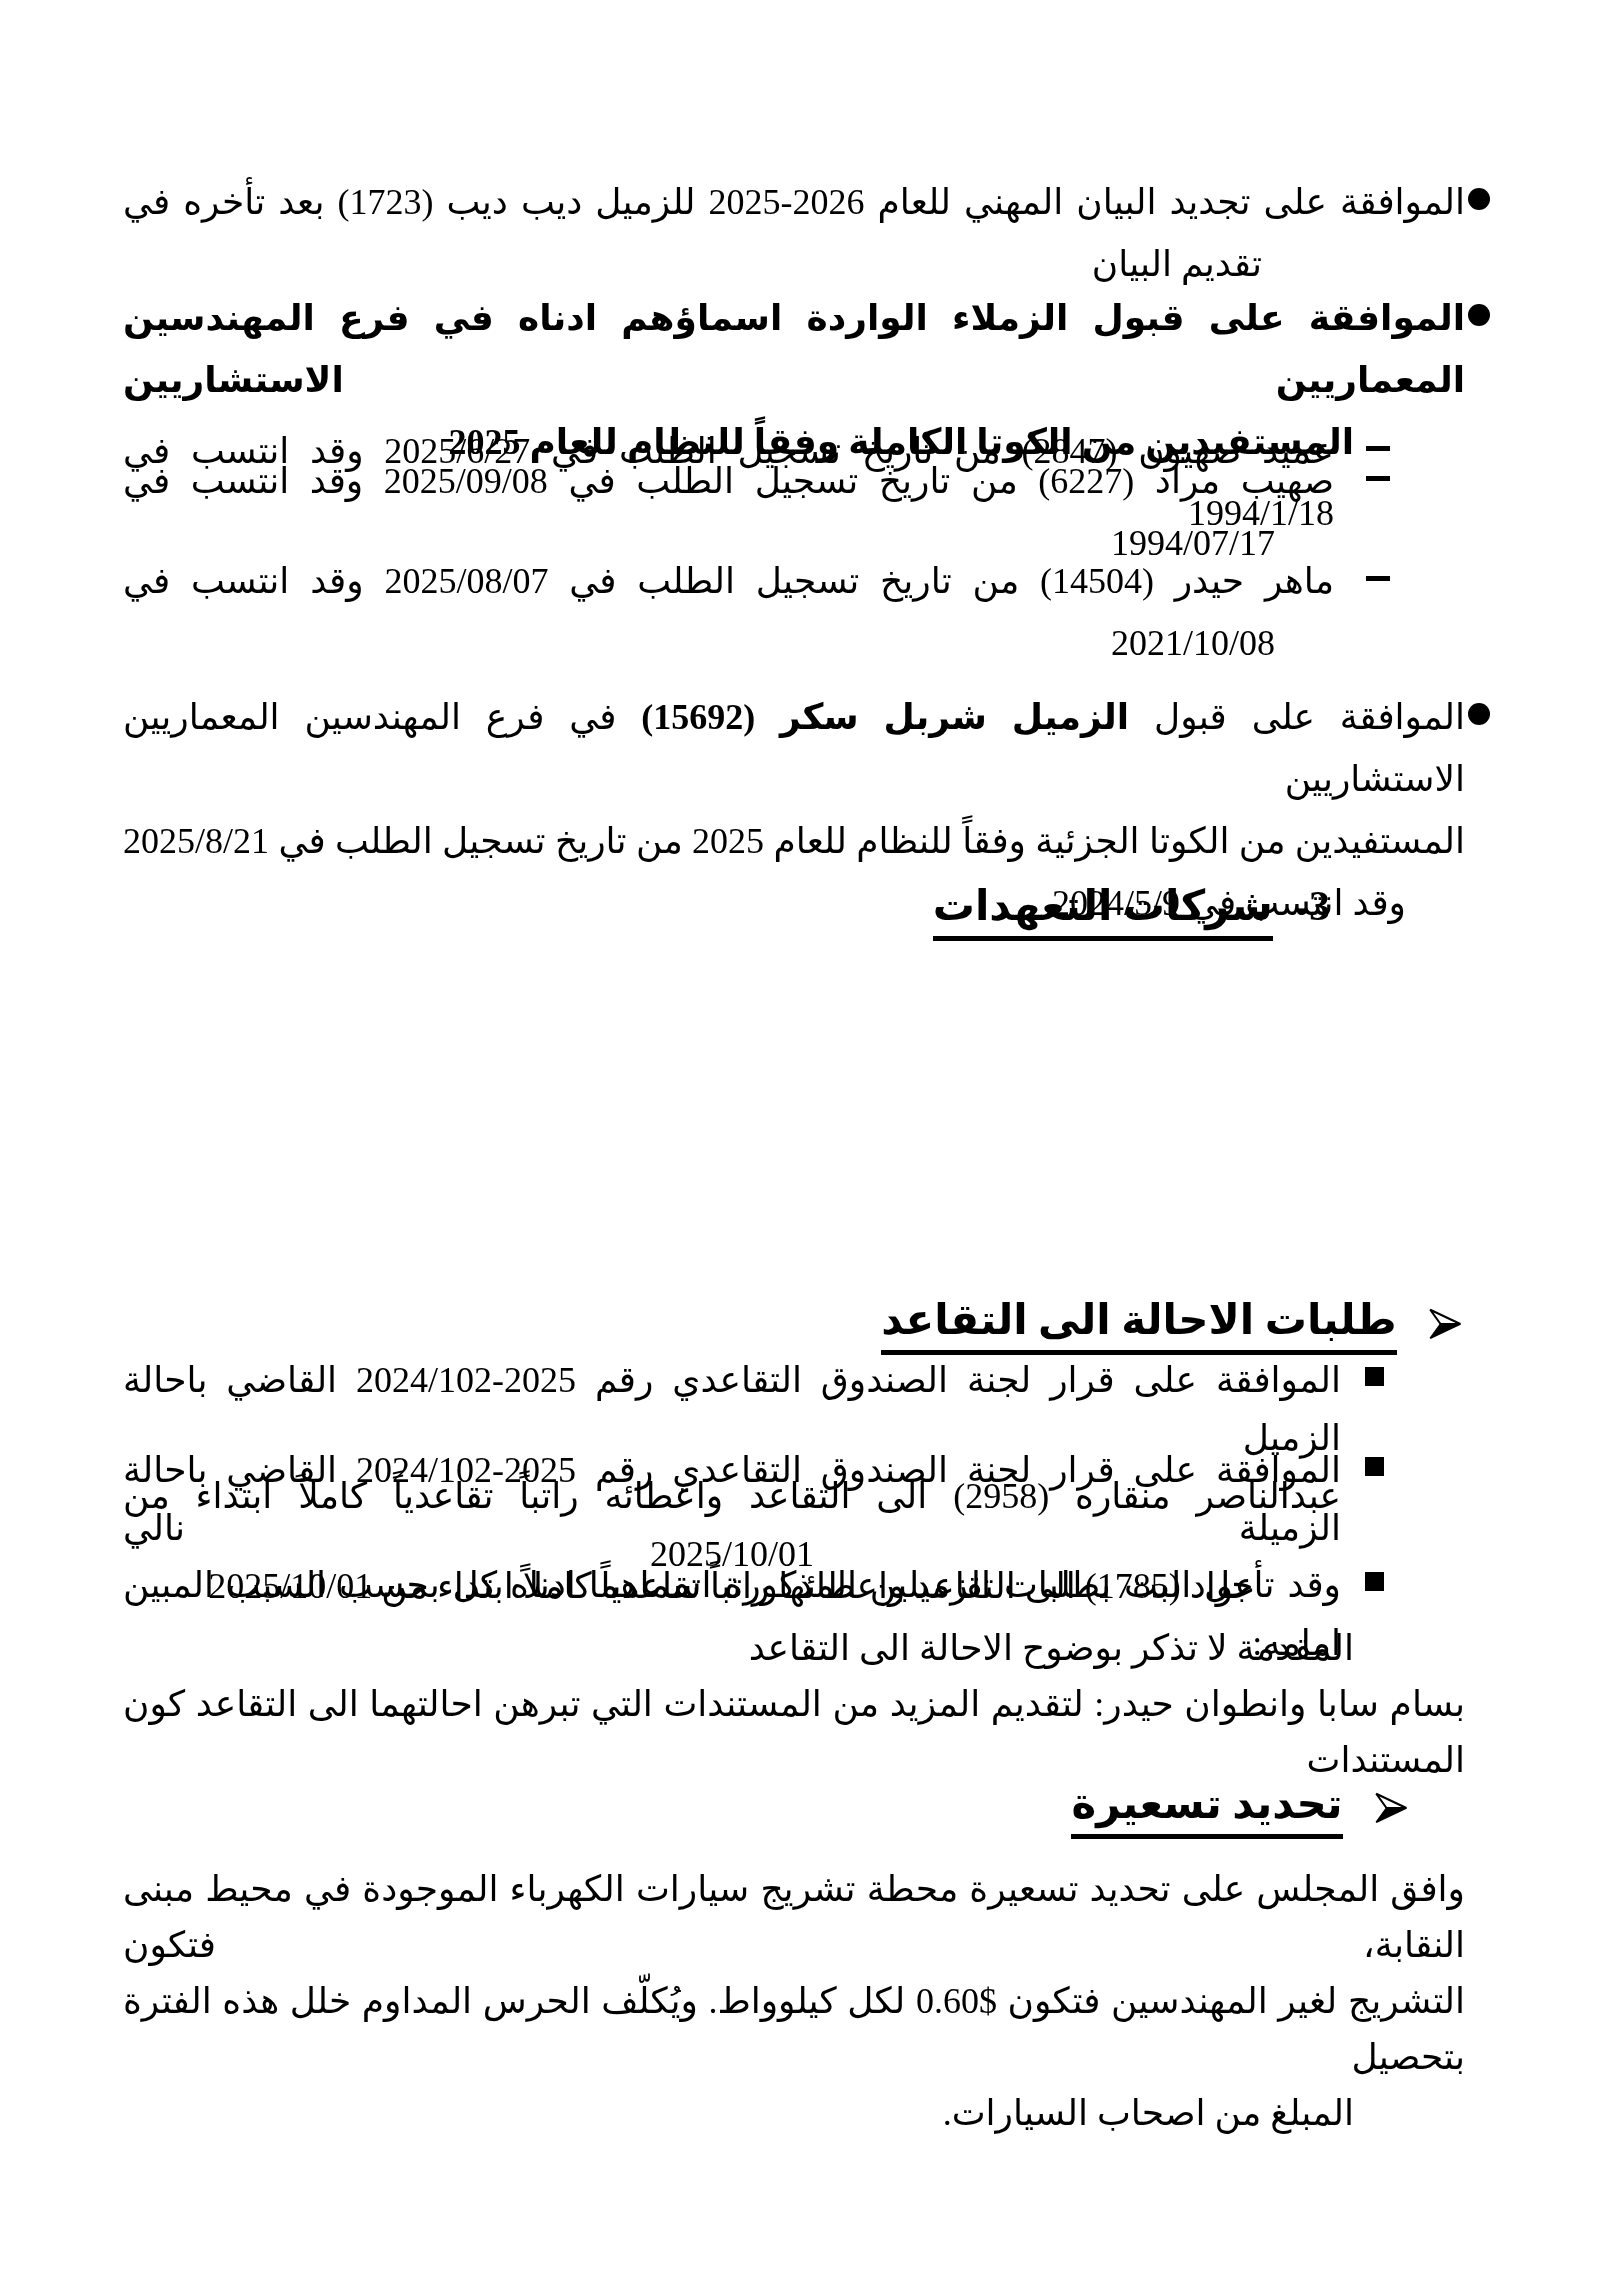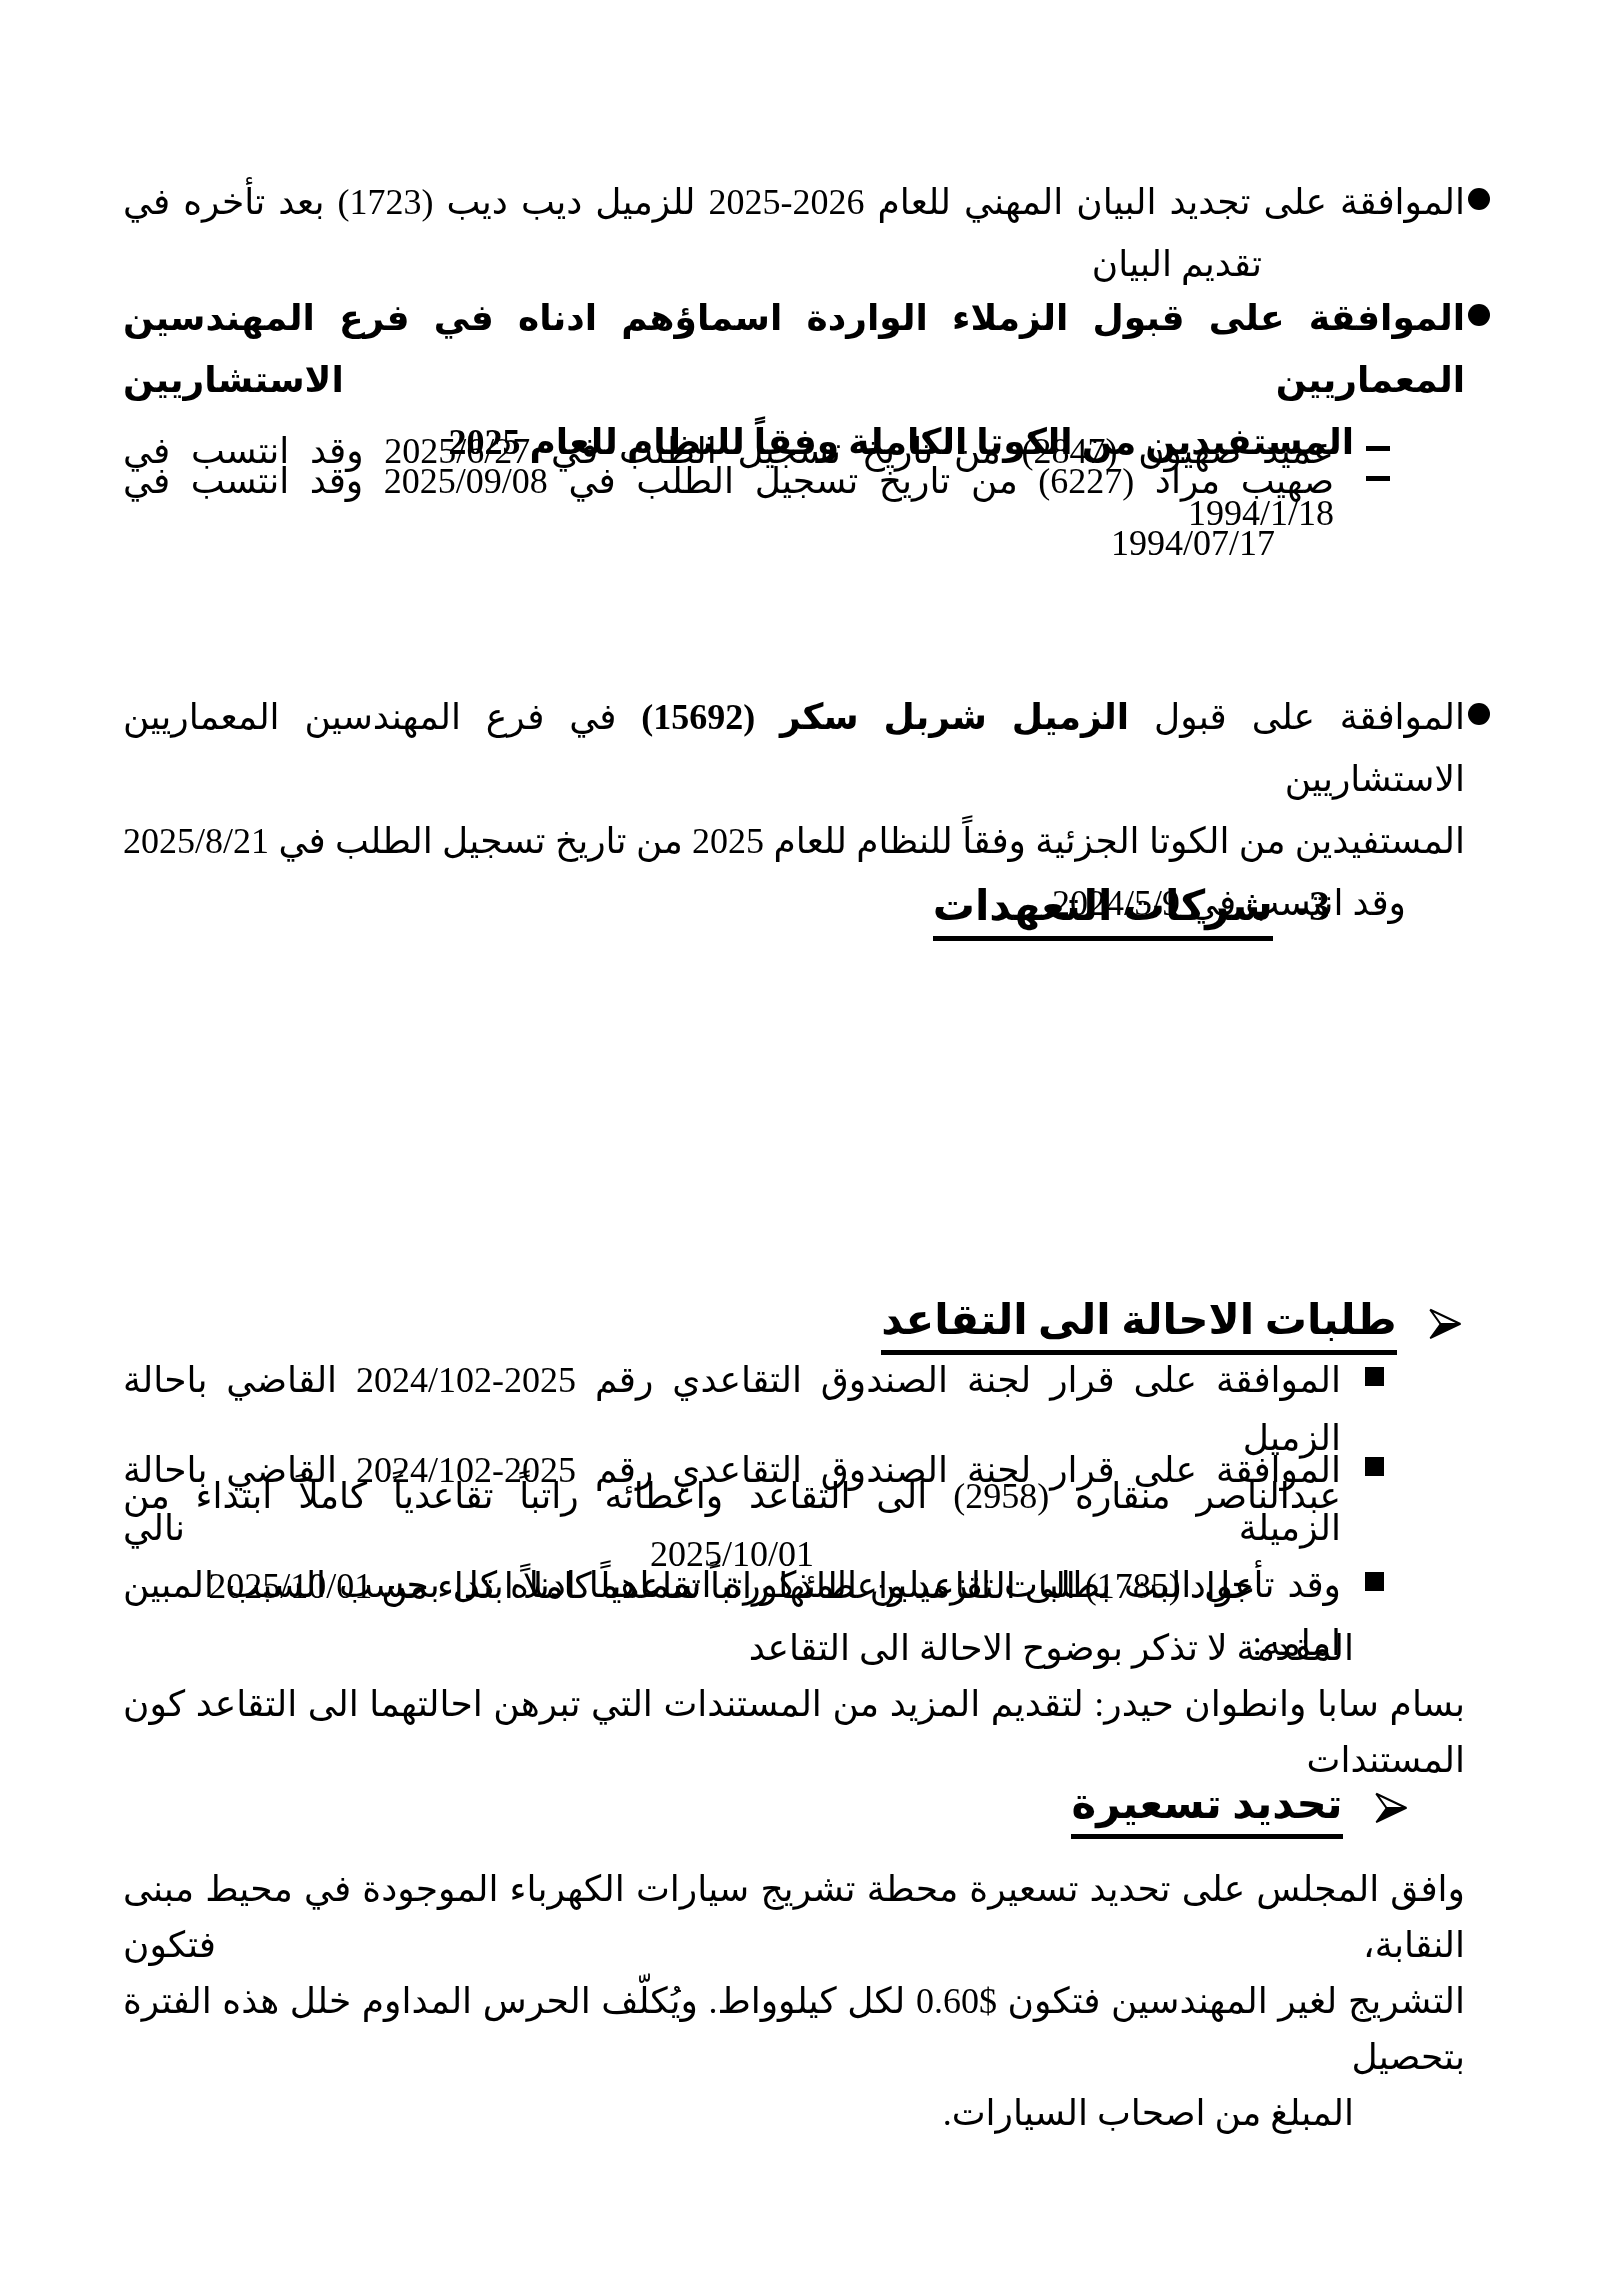--- a/index.html
+++ b/index.html
@@ -85,20 +85,25 @@
     <span class="dash-mark"></span>
     <div class="line">عميد صهيون (2847) من تاريخ تسجيل الطلب في 2025/6/27 وقد انتسب في 1994/1/18</div>
   </div>
 
   <div class="abs indent-dash" style="top:450px">
     <span class="dash-mark"></span>
     <div class="line">صهيب مراد (6227) من تاريخ تسجيل الطلب في 2025/09/08 وقد انتسب في</div>
     <div class="line lastr pad-s">1994/07/17</div>
   </div>
 
+  <div class="abs indent-dash" style="top:550px">
+    <span class="dash-mark"></span>
+    <div class="line">ماهر حيدر (14504) من تاريخ تسجيل الطلب في 2025/08/07 وقد انتسب في</div>
+    <div class="line lastr pad-s">2021/10/08</div>
+  </div>
 
   <div class="abs" style="top:686px">
     <span class="dot"></span>
     <div class="line"><span>الموافقة على قبول </span><span class="b">الزميل شربل سكر (15692)</span><span> في فرع المهندسين المعماريين الاستشاريين</span></div>
     <div class="line">المستفيدين من الكوتا الجزئية وفقاً للنظام للعام 2025 من تاريخ تسجيل الطلب في 2025/8/21</div>
     <div class="line lastr pad-s">وقد انتسب في 2024/5/9</div>
   </div>
 
   <div class="heading" style="top:883px;right:292px">
     <span class="num-prefix">3-</span>

